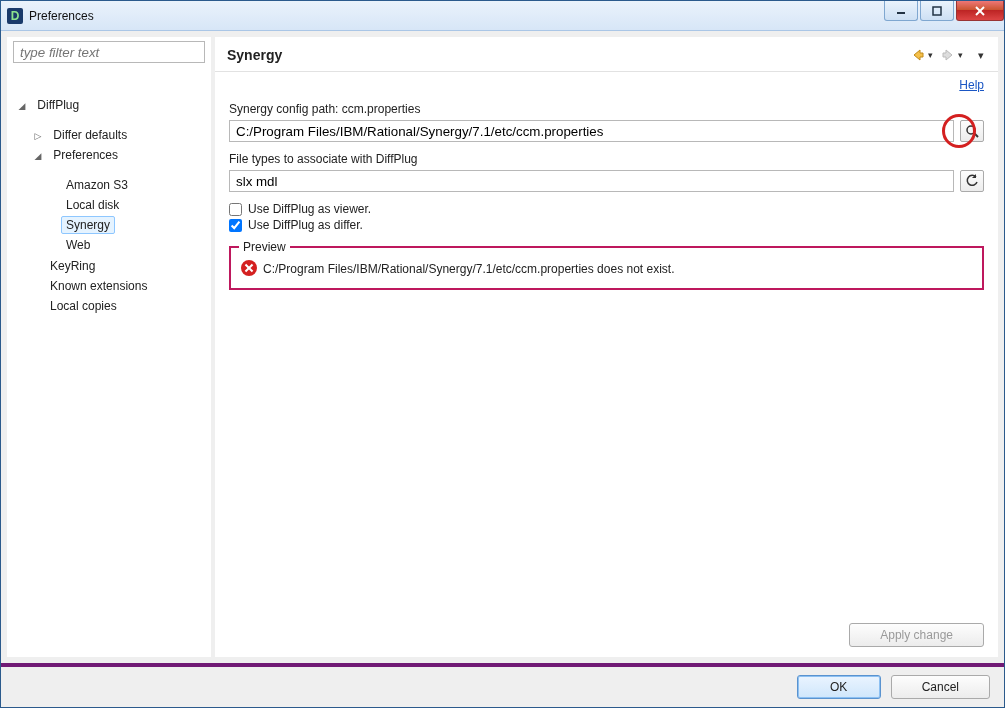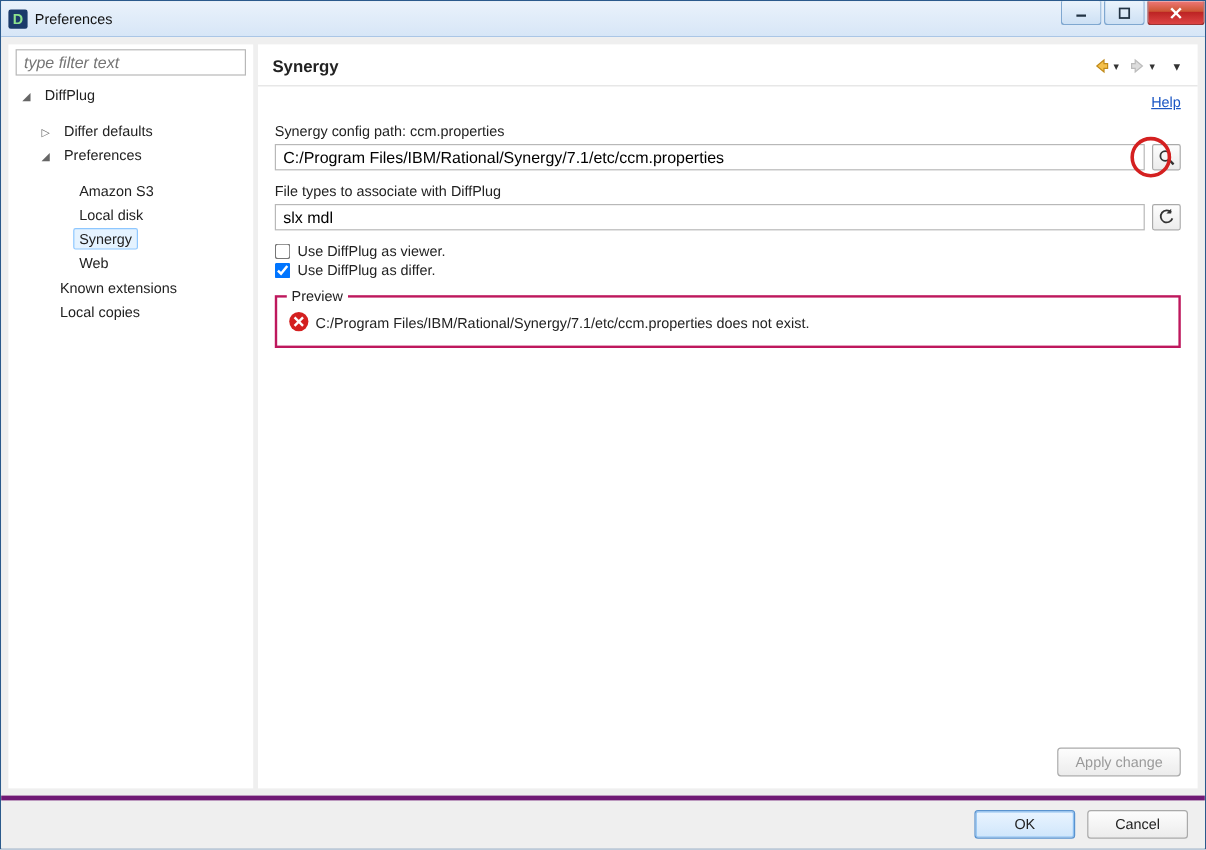--- a/index.html
+++ b/index.html
@@ -43,21 +43,21 @@
   }
   .winbtn svg { stroke:#234; }
   .winbtn.close svg { stroke:#fff; }
 
   
   .client { flex:1; display:flex; flex-direction:column; background:#efefef; }
   .split { flex:1; display:flex; min-height:0; }
   .left {
     width:204px; background:#fff;
     margin:6px 0 6px 6px;
-    display:flex; flex-direction:column;
+    display:flex; flex-direction:column;gap:26px;
   }
   .filter {
     margin:4px 6px 6px 6px;
     height:22px;
     border:1px solid #b8b8b8;
     background:#fff;
     padding:2px 6px;
     color:#777; font-style:italic;
   }
   .tree { flex:1; overflow:auto; padding:0 6px 6px 10px; }
@@ -140,21 +140,21 @@
     top:7px; left:3px;
   }
   .error-icon::before { transform:rotate(45deg); }
   .error-icon::after { transform:rotate(-45deg); }
 
   .apply-row { display:flex; justify-content:flex-end; padding:6px 14px 10px 0; }
   .btn {
     min-width:84px; height:24px;
     border:1px solid #aaa; border-radius:3px;
     background:linear-gradient(#fdfdfd,#ececec);
-    padding:0 14px; font-size:12px; color:#222;
+    padding:0 30px; font-size:12px; color:#222;
   }
   .btn:disabled { color:#9a9a9a; }
   .btn.primary {
     background:linear-gradient(#eaf4ff,#cfe6fb);
     border-color:#5a93cf;
     box-shadow: 0 0 0 1px #8cc0f2 inset;
   }
 
   .footer {
     height:44px; background:#efefef;
@@ -211,20 +211,21 @@
                 <li>
                   <span class="twisty">◢</span>
                   <span class="label">Preferences</span>
                   <ul class="children">
                     <li><span class="twisty blank">•</span><span class="label">Amazon S3</span></li>
                     <li><span class="twisty blank">•</span><span class="label">Local disk</span></li>
                     <li><span class="twisty blank">•</span><span class="label selected">Synergy</span></li>
                     <li><span class="twisty blank">•</span><span class="label">Web</span></li>
                   </ul>
                 </li>
+                <li><span class="twisty blank">•</span><span class="label">KeyRing</span></li>
                 <li><span class="twisty blank">•</span><span class="label">Known extensions</span></li>
                 <li><span class="twisty blank">•</span><span class="label">Local copies</span></li>
               </ul>
             </li>
           </ul>
         </div>
       </div>
 
       <div class="divider"></div>
 

